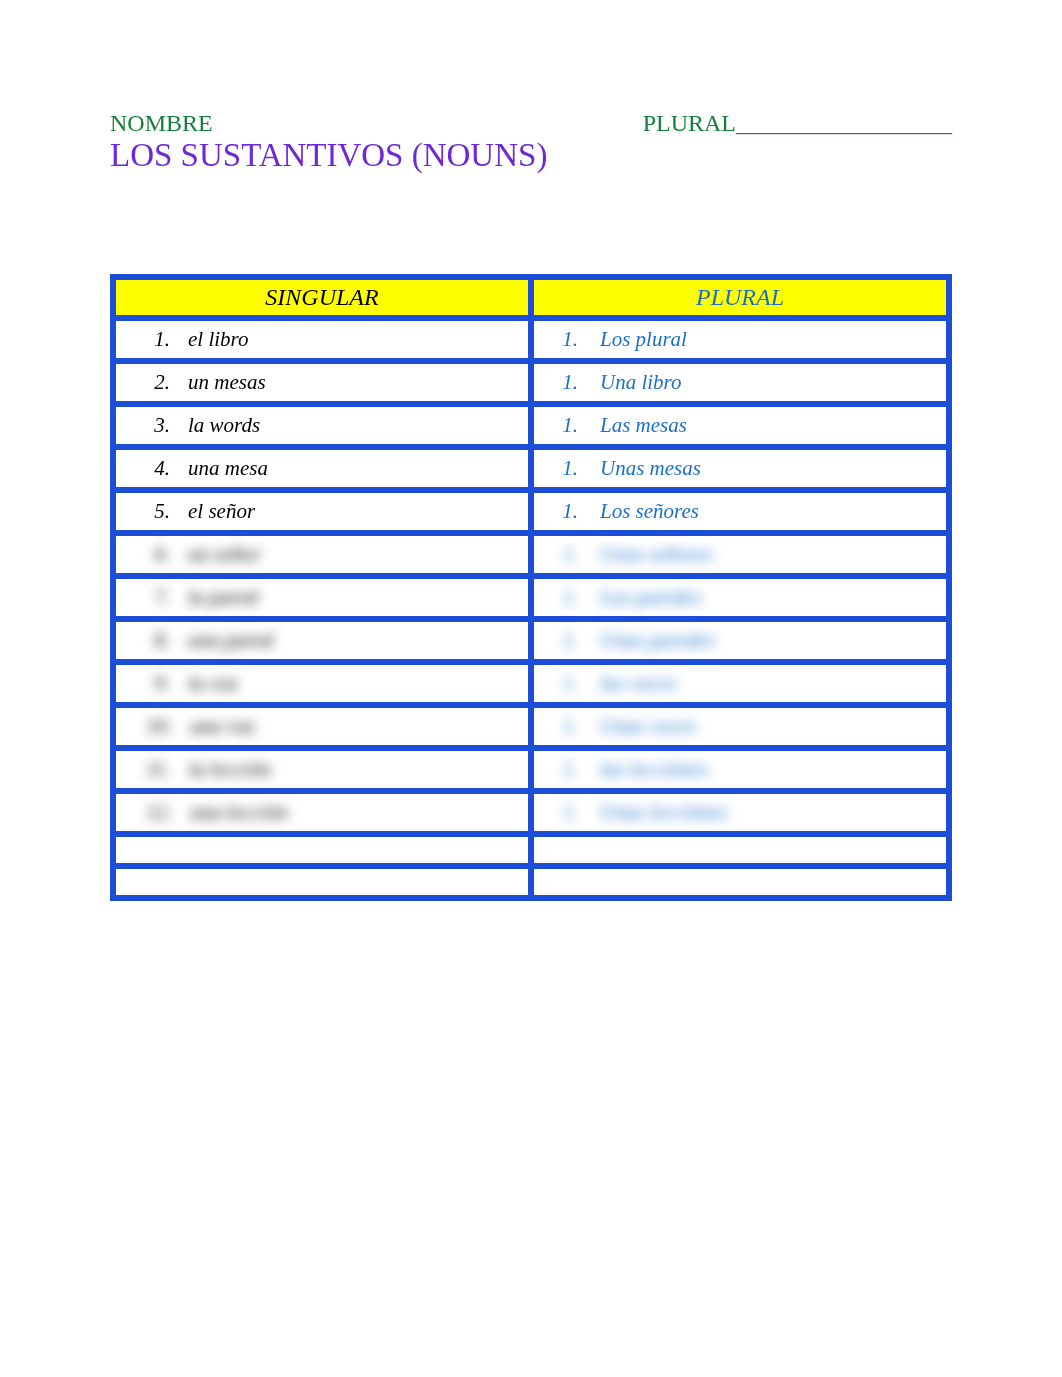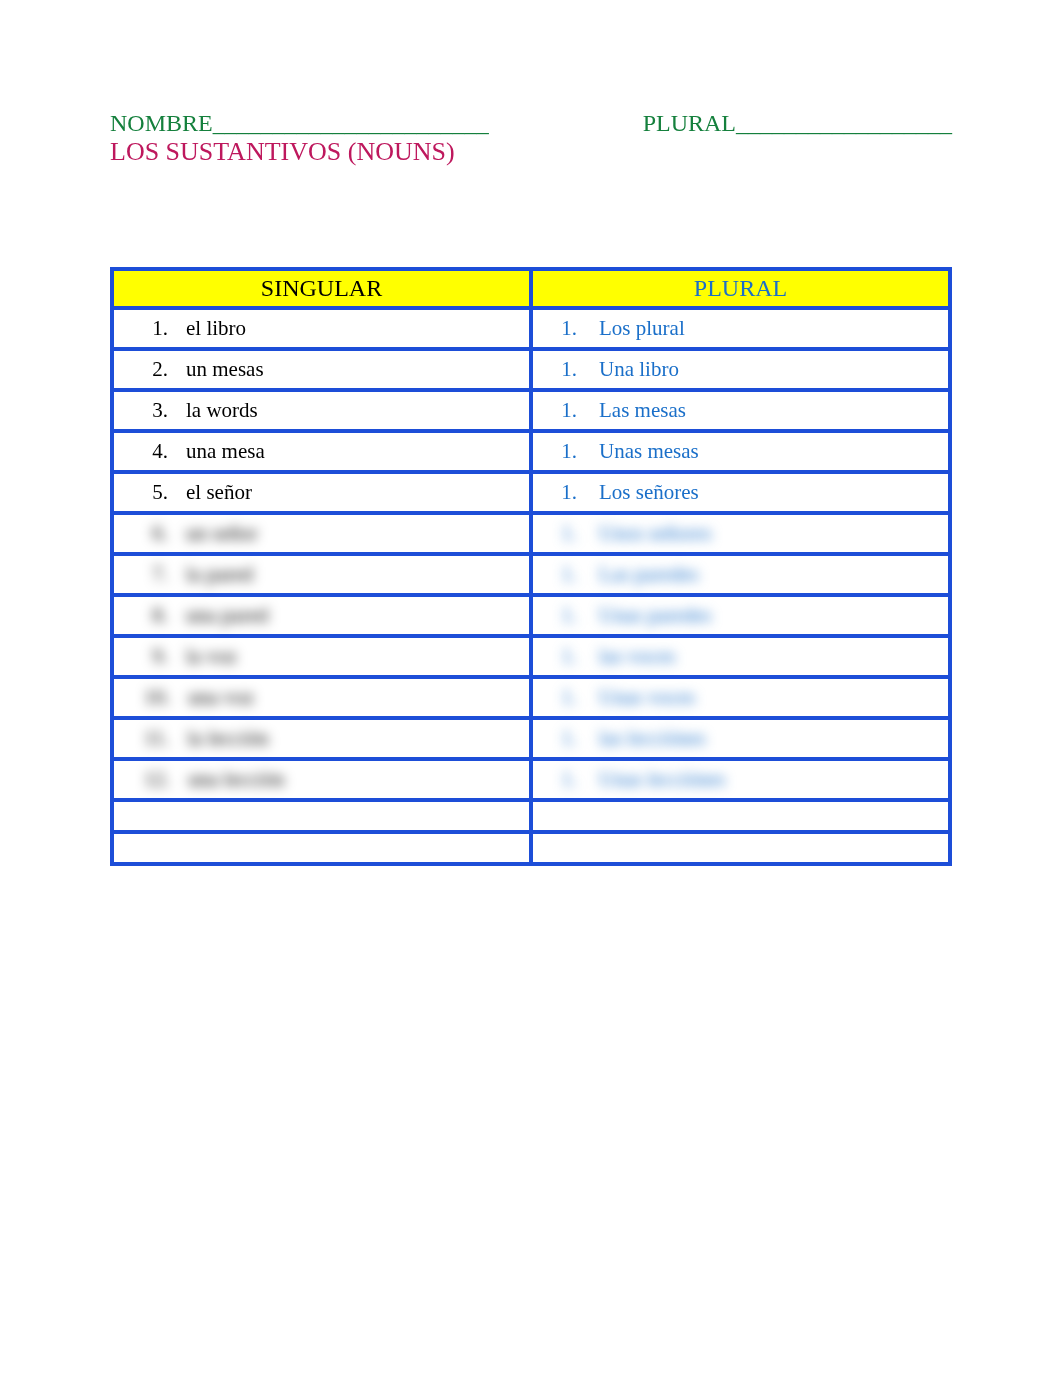--- a/index.html
+++ b/index.html
@@ -26,22 +26,22 @@
       font-size: 24px;
       color: #15803d;
     }
     
     .nombre-group, .fecha-group {
       display: flex;
       align-items: baseline;
     }
     
     .title {
-      font-size: 26px;
-      color: #be185d;
+      font-size: 33px;
+      color: #6d28d9;
       font-weight: normal;
       margin-bottom: 100px;
     }
     
     .instruction {
       font-size: 25px;
       color: #ff0000;
       margin-bottom: 30px;
     }
     
@@ -53,23 +53,24 @@
       width: 100%;
     }
     
     table {
       border-collapse: collapse;
       width: 100%;
       table-layout: fixed;
     }
     
     td {
-      border: 4px solid #1d4ed8;
+      border: 6px solid #1d4ed8;
       vertical-align: top;
       padding: 0;
+      font-style: italic;
     }
     
     .header-row-table td {
       background: #ffff00;
       text-align: center;
       font-size: 24px;
       padding: 4px 0;
     }
     
     .singular-header {
@@ -127,21 +128,20 @@
     }
   </style>
 </head>
 <body>
 
 <div class="page">
 
   <div class="header-row">
     <div class="nombre-group">
       <span>NOMBRE</span>
-      <span> _______________________</span>
     </div>
     <div class="fecha-group">
       <span>PLURAL</span>
       <span> __________________</span>
     </div>
   </div>
 
   <h1 class="title">LOS SUSTANTIVOS (NOUNS)</h1>
 
 

